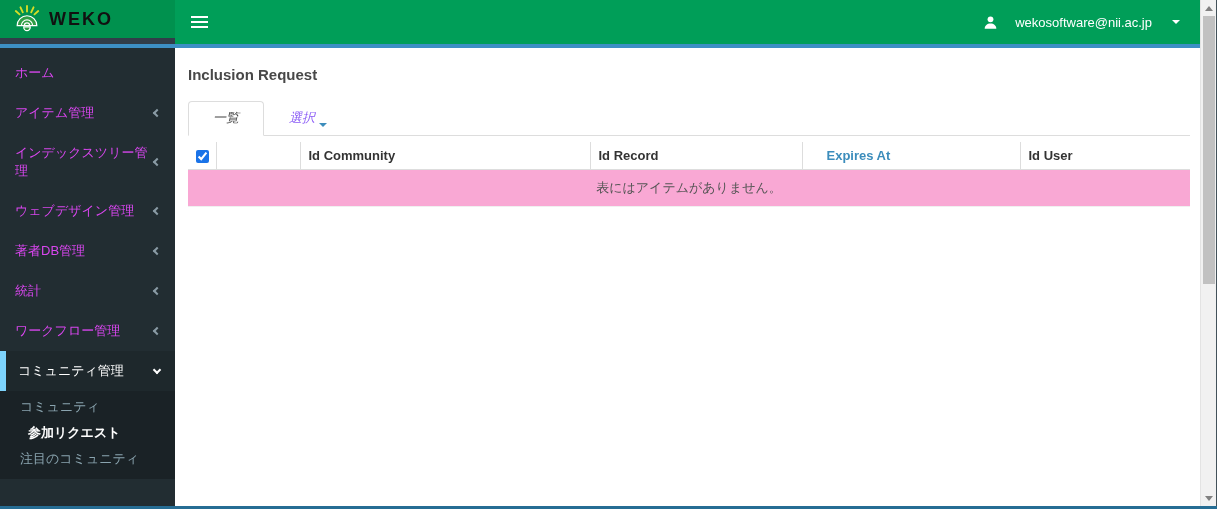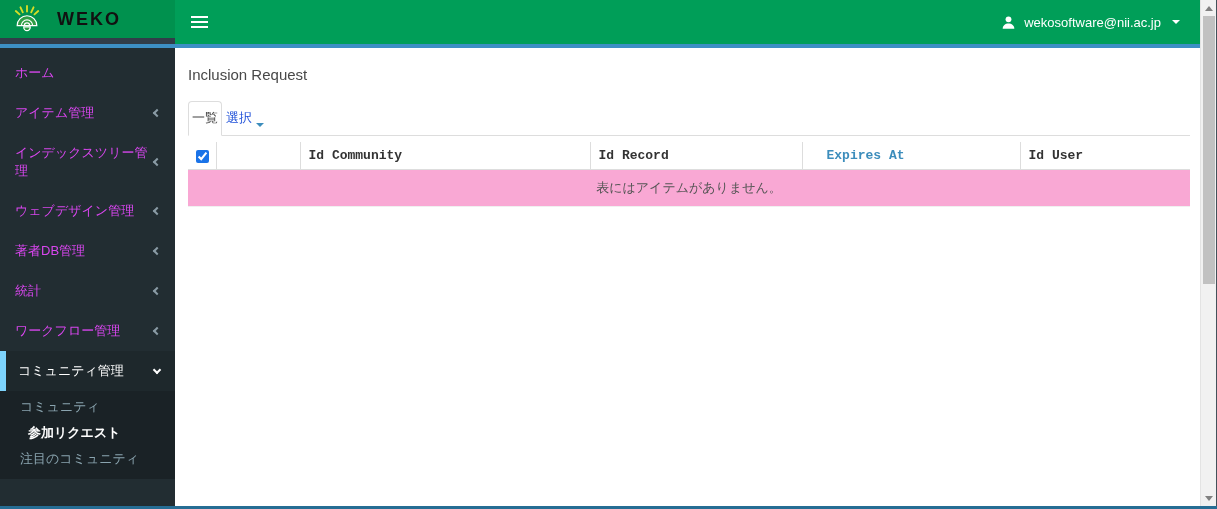--- a/index.html
+++ b/index.html
@@ -5,64 +5,64 @@
   * { margin:0; padding:0; box-sizing:border-box; }
   html,body { width:1217px; height:509px; }
   body { font-family:"Liberation Sans", sans-serif; background:#fff; overflow:hidden; position:relative; }
 
   .page { position:relative; width:1217px; height:509px; overflow:hidden; background:#fff; }
 
   
   .topbar { position:absolute; top:0; left:0; width:1200px; height:44px; background:#009e58; }
   .logo { position:absolute; top:0; left:0; width:175px; height:38px; background:#00914e;
           display:flex; align-items:center; padding-left:13px; cursor:pointer; }
-  .logo-text { color:#111; font-size:18px; font-weight:bold; letter-spacing:2px; margin-left:16px; }
+  .logo-text { color:#111; font-size:18px; font-weight:bold; letter-spacing:2px; margin-left:8px; }
   .logo-strip { position:absolute; top:38px; left:0; width:175px; height:6px; background:#313d49; }
   .blue-stripe { position:absolute; top:44px; left:0; width:1200px; height:4px; background:#3d8fc4; }
 
   .hamburger { position:absolute; left:191px; top:12px; width:24px; height:20px; cursor:pointer;
                display:flex; flex-direction:column; justify-content:center; gap:3px; }
   .hamburger i { display:block; width:17px; height:2px; background:#fff; }
 
   .user-menu { position:absolute; right:14px; top:0; height:44px; display:flex; align-items:center;
-               gap:8px; color:#fff; font-size:13px; cursor:pointer; padding:0 6px; }
+               gap:17px; color:#fff; font-size:13px; cursor:pointer; padding:0 6px; }
   .caret-down { width:0; height:0; border-left:4px solid transparent; border-right:4px solid transparent;
                 border-top:4px solid #fff; display:inline-block; margin-left:3px; }
 
   
   .sidebar { position:absolute; top:48px; left:0; width:175px; height:461px; background:#222d32;
              padding-top:5px; font-size:13px; }
   .side-item { display:flex; align-items:center; justify-content:space-between;
                padding:11px 15px; color:#d946ef; cursor:pointer; }
   .chev { width:6px; height:6px; border-left:2px solid #8a9ba5; border-bottom:2px solid #8a9ba5;
           display:inline-block; flex:0 0 auto; }
   .chev.left { transform:rotate(45deg); }
   .chev.down { transform:rotate(-45deg); border-color:#fff; margin-top:-3px; }
   .side-item.active-parent { background:#1e282c; color:#fff; border-left:6px solid #7dd3fc; padding-left:12px; }
   .submenu { background:#1a2226; padding:3px 0 7px 0; }
   .sub-item { padding:4px 28px 4px 20px; color:#8aa4af; cursor:pointer; font-size:13px; }
   .sub-item.active { color:#fff; font-weight:bold;margin-left:8px; }
 
   
   .content { position:absolute; top:48px; left:175px; width:1025px; height:461px; background:#fff;
              padding:18px 10px 0 13px; }
-  .page-title { font-size:15px; font-weight:normal; color:#484848; margin-bottom:18px; }
+  .page-title { font-size:15px; font-weight:bold; color:#484848; margin-bottom:18px; }
 
   .tabs { display:flex; border-bottom:1px solid #ddd; }
-  .tab { padding:7px 3px; font-size:13px; cursor:pointer; }
+  .tab { padding:7px 24px; font-size:13px; cursor:pointer;font-style:italic; }
   .tab.active { background:#fff; color:#444; border:1px solid #ddd; border-bottom:1px solid #fff;
                 border-radius:4px 4px 0 0; margin-bottom:-1px; }
-  .tab.link { color:#1d4ed8; border:1px solid transparent; display:flex; align-items:flex-end; }
+  .tab.link { color:#8b5cf6; border:1px solid transparent; display:flex; align-items:flex-end; }
   .caret-blue { width:0; height:0; border-left:4px solid transparent; border-right:4px solid transparent;
                 border-top:4px solid #3c8dbc; display:inline-block; margin-left:4px; }
 
   table.req-table { width:1002px; border-collapse:collapse; margin-top:6px; table-layout:fixed; }
   .req-table th { font-size:13px; font-weight:bold; color:#333; text-align:left; padding:6px 8px;
                   border-bottom:1px solid #ddd; white-space:nowrap; overflow:hidden; }
-  .req-table th + th { border-left:1px solid #ddd;font-family:Liberation Mono, monospace; }
+  .req-table th + th { border-left:1px solid #ddd; }
   .req-table th.sortable { color:#3c8dbc; cursor:pointer;padding-left:24px; }
   .req-table td.empty-cell { background:#f9a8d4; text-align:center; font-size:13px; color:#555;
                              padding:9px 8px; border-bottom:1px solid #f0f0f0; }
   .cb-input { width:13px; height:13px; accent-color:#1a73e8; cursor:pointer; vertical-align:middle; }
 
   
   .scrollbar { position:absolute; top:0; right:0; width:17px; height:509px; background:#f1f1f1;
                border-left:1px solid #e3e3e3; }
   .sb-arrow { position:absolute; left:0; width:16px; height:16px; display:flex; align-items:center;
               justify-content:center; cursor:pointer; }

